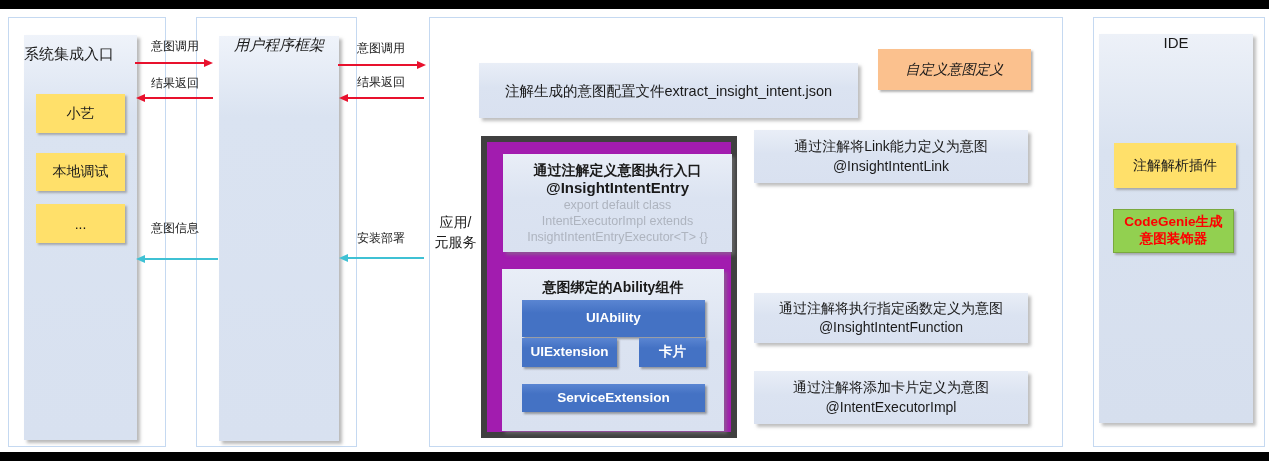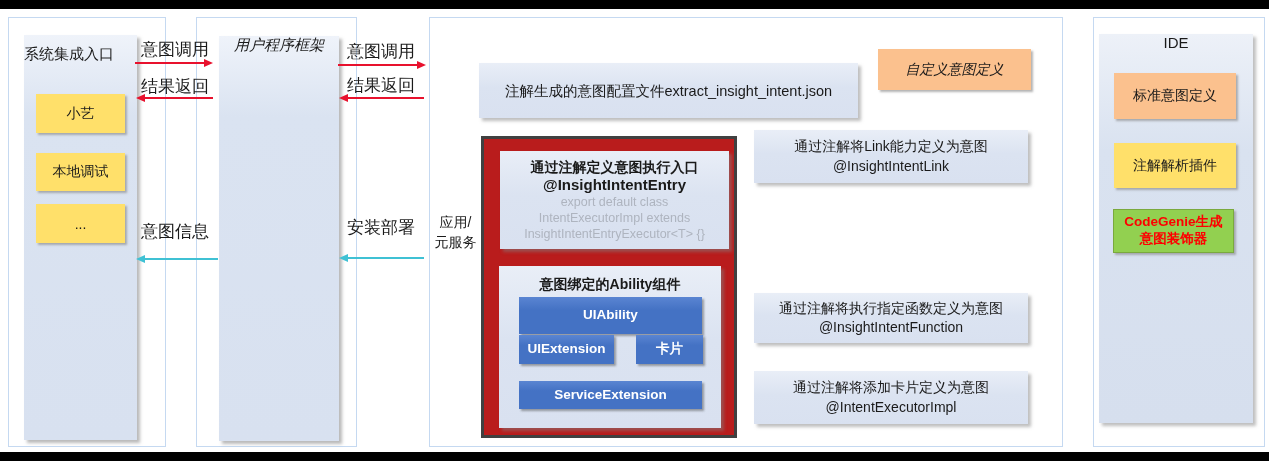--- a/index.html
+++ b/index.html
@@ -26,29 +26,29 @@
     position:absolute;background:#fbc18e;box-shadow:2px 2px 2px rgba(130,130,130,.6);
     display:flex;align-items:center;justify-content:center;font-size:14px;box-sizing:border-box;
   }
   .lbox{
     position:absolute;background:linear-gradient(180deg,#e9eef7 0%,#dbe3f1 45%,#d9e1f0 100%);
     box-shadow:3px 3px 3px rgba(130,130,130,.5);
     display:flex;flex-direction:column;align-items:center;justify-content:center;
     font-size:14px;text-align:center;box-sizing:border-box;line-height:1.38;
   }
   .greenwrap{
-    position:absolute;background:#b91c1c;border:3px solid #404040;box-sizing:border-box;
+    position:absolute;background:#a21caf;border:6px solid #404040;box-sizing:border-box;
   }
   .bluebar{
     position:absolute;background:linear-gradient(180deg,#5a85d2 0%,#4472c4 35%,#4472c4 100%);
     box-shadow:2px 2px 2px rgba(60,60,60,.45);
     display:flex;align-items:center;justify-content:center;
     color:#fff;font-weight:bold;font-size:13.5px;box-sizing:border-box;
   }
-  .label{position:absolute;font-size:17px;text-align:center;white-space:nowrap;}
+  .label{position:absolute;font-size:12px;text-align:center;white-space:nowrap;}
   .aline{position:absolute;height:2px;}
   .aline.red{background:#e8112d;} .aline.cyan{background:#3fc1d4;}
   .tri{position:absolute;width:0;height:0;border-top:4px solid transparent;border-bottom:4px solid transparent;}
   .tri-right.red{border-left:9px solid #e8112d;} .tri-left.red{border-right:9px solid #e8112d;} .tri-left.cyan{border-right:9px solid #3fc1d4;}
   .entry-title{font-weight:bold;font-size:14px;line-height:1.3;}
   .entry-anno{font-weight:bold;font-size:15px;line-height:1.25;}
   .entry-code{font-size:12.5px;color:#aeb4bf;line-height:1.28;}
   .ability-title{font-weight:bold;font-size:14px;text-align:left;margin-top:9px;}
   .idebox{
     position:absolute;background:linear-gradient(180deg,#edf1f8 0%,#d9e2f0 30%,#d6dfee 100%);
@@ -105,21 +105,21 @@
   <div class="tri tri-left cyan" style="left:136px;top:255px;"></div>
 
   <div class="label" style="left:337px;top:40px;width:88px;">意图调用</div>
   <div class="aline red" style="left:338px;top:64px;width:80px;"></div>
   <div class="tri tri-right red" style="left:417px;top:61px;"></div>
 
   <div class="label" style="left:337px;top:74px;width:88px;">结果返回</div>
   <div class="aline red" style="left:348px;top:97px;width:76px;"></div>
   <div class="tri tri-left red" style="left:339px;top:94px;"></div>
 
-  <div class="label" style="left:337px;top:216px;width:88px;">安装部署</div>
+  <div class="label" style="left:337px;top:230px;width:88px;">安装部署</div>
   <div class="aline cyan" style="left:348px;top:257px;width:76px;"></div>
   <div class="tri tri-left cyan" style="left:339px;top:254px;"></div>
 
   <div class="panel" style="left:429px;width:634px;">
     <div class="sidelabel" style="left:-2px;top:194px;width:55px;">
       <span>应用/</span><br>
       <span>元服务</span>
     </div>
 
     <div class="lbox" style="left:49px;top:45px;width:379px;height:55px;font-size:14.5px;">
@@ -166,23 +166,20 @@
     </div>
     <div class="lbox" style="left:324px;top:353px;width:274px;height:53px;">
       <span>通过注解将添加卡片定义为意图</span>
       <span>@IntentExecutorImpl</span>
     </div>
   </div>
 
   <div class="panel" style="left:1093px;width:172px;">
     <div class="idebox" style="left:5px;top:16px;width:154px;height:389px;">
       <span class="title">IDE</span>
-      <div class="obox" style="left:15px;top:39px;width:122px;height:46px;">
-        <span>标准意图定义</span>
-      </div>
       <div class="ybox" style="left:15px;top:109px;width:122px;height:45px;">
         <span>注解解析插件</span>
       </div>
       <div class="gbox" style="left:14px;top:175px;width:121px;height:44px;">
         <span>CodeGenie生成意图装饰器</span>
       </div>
     </div>
   </div>
 </div>
 

